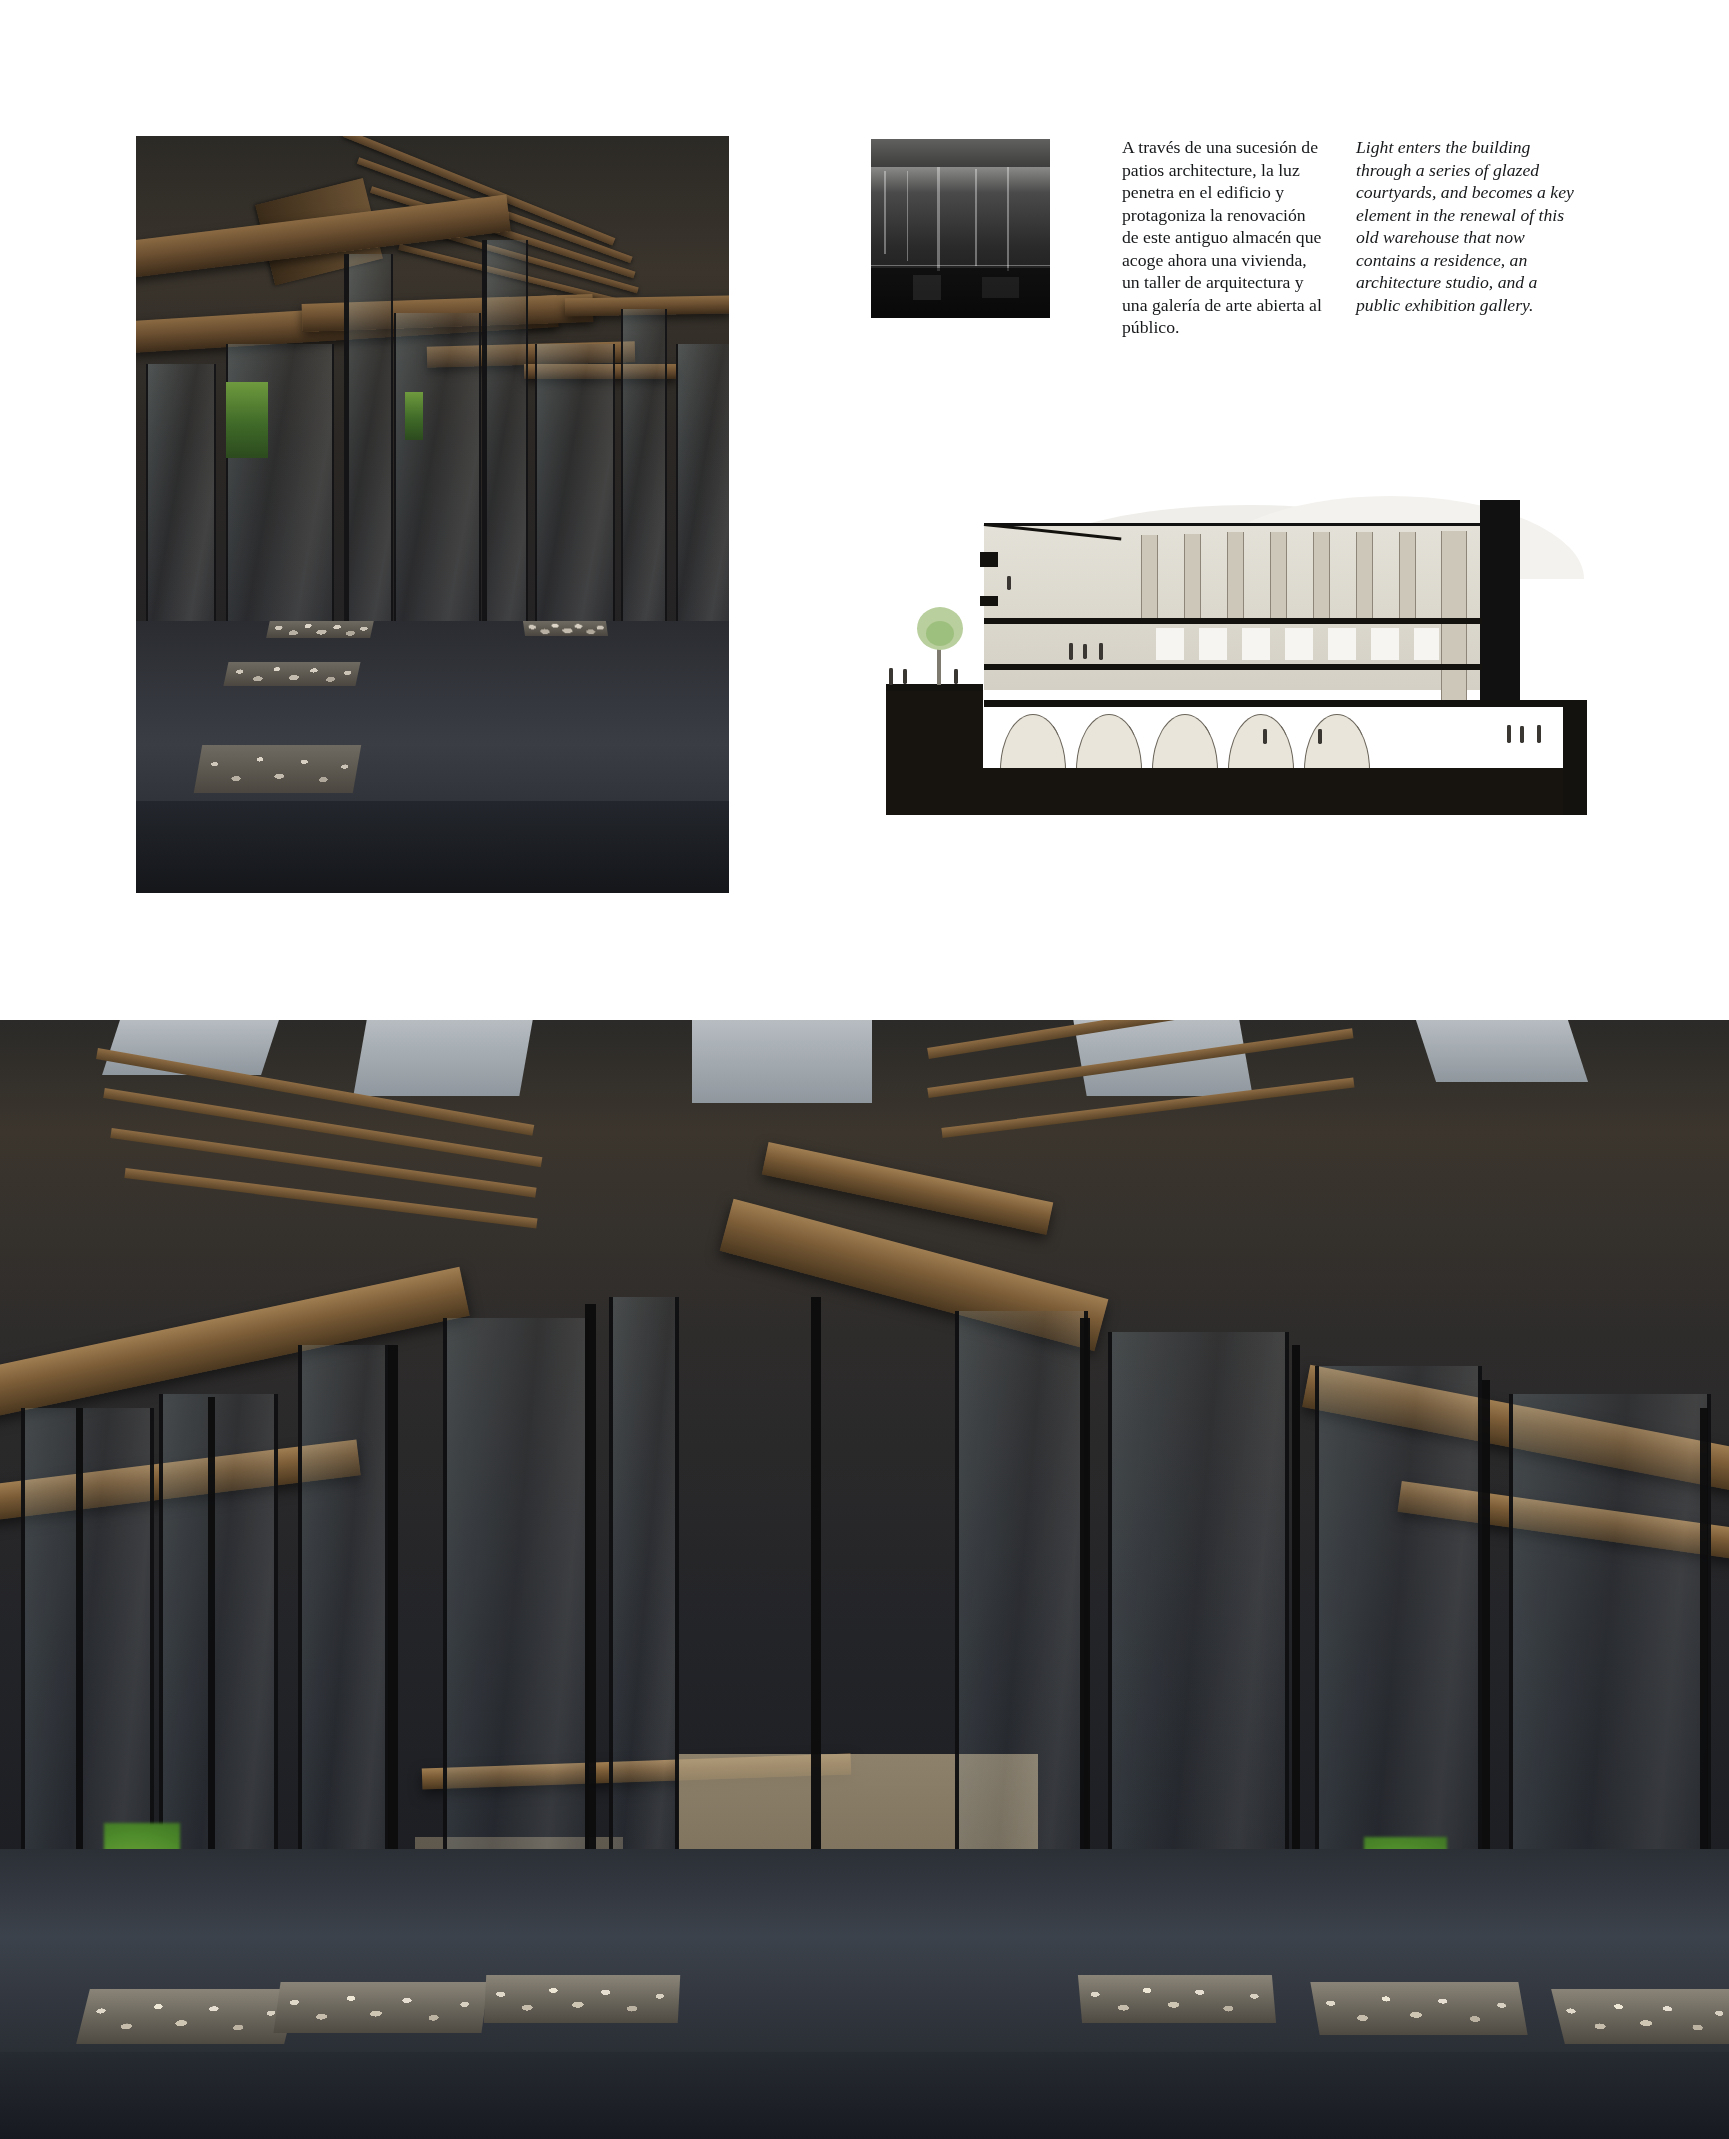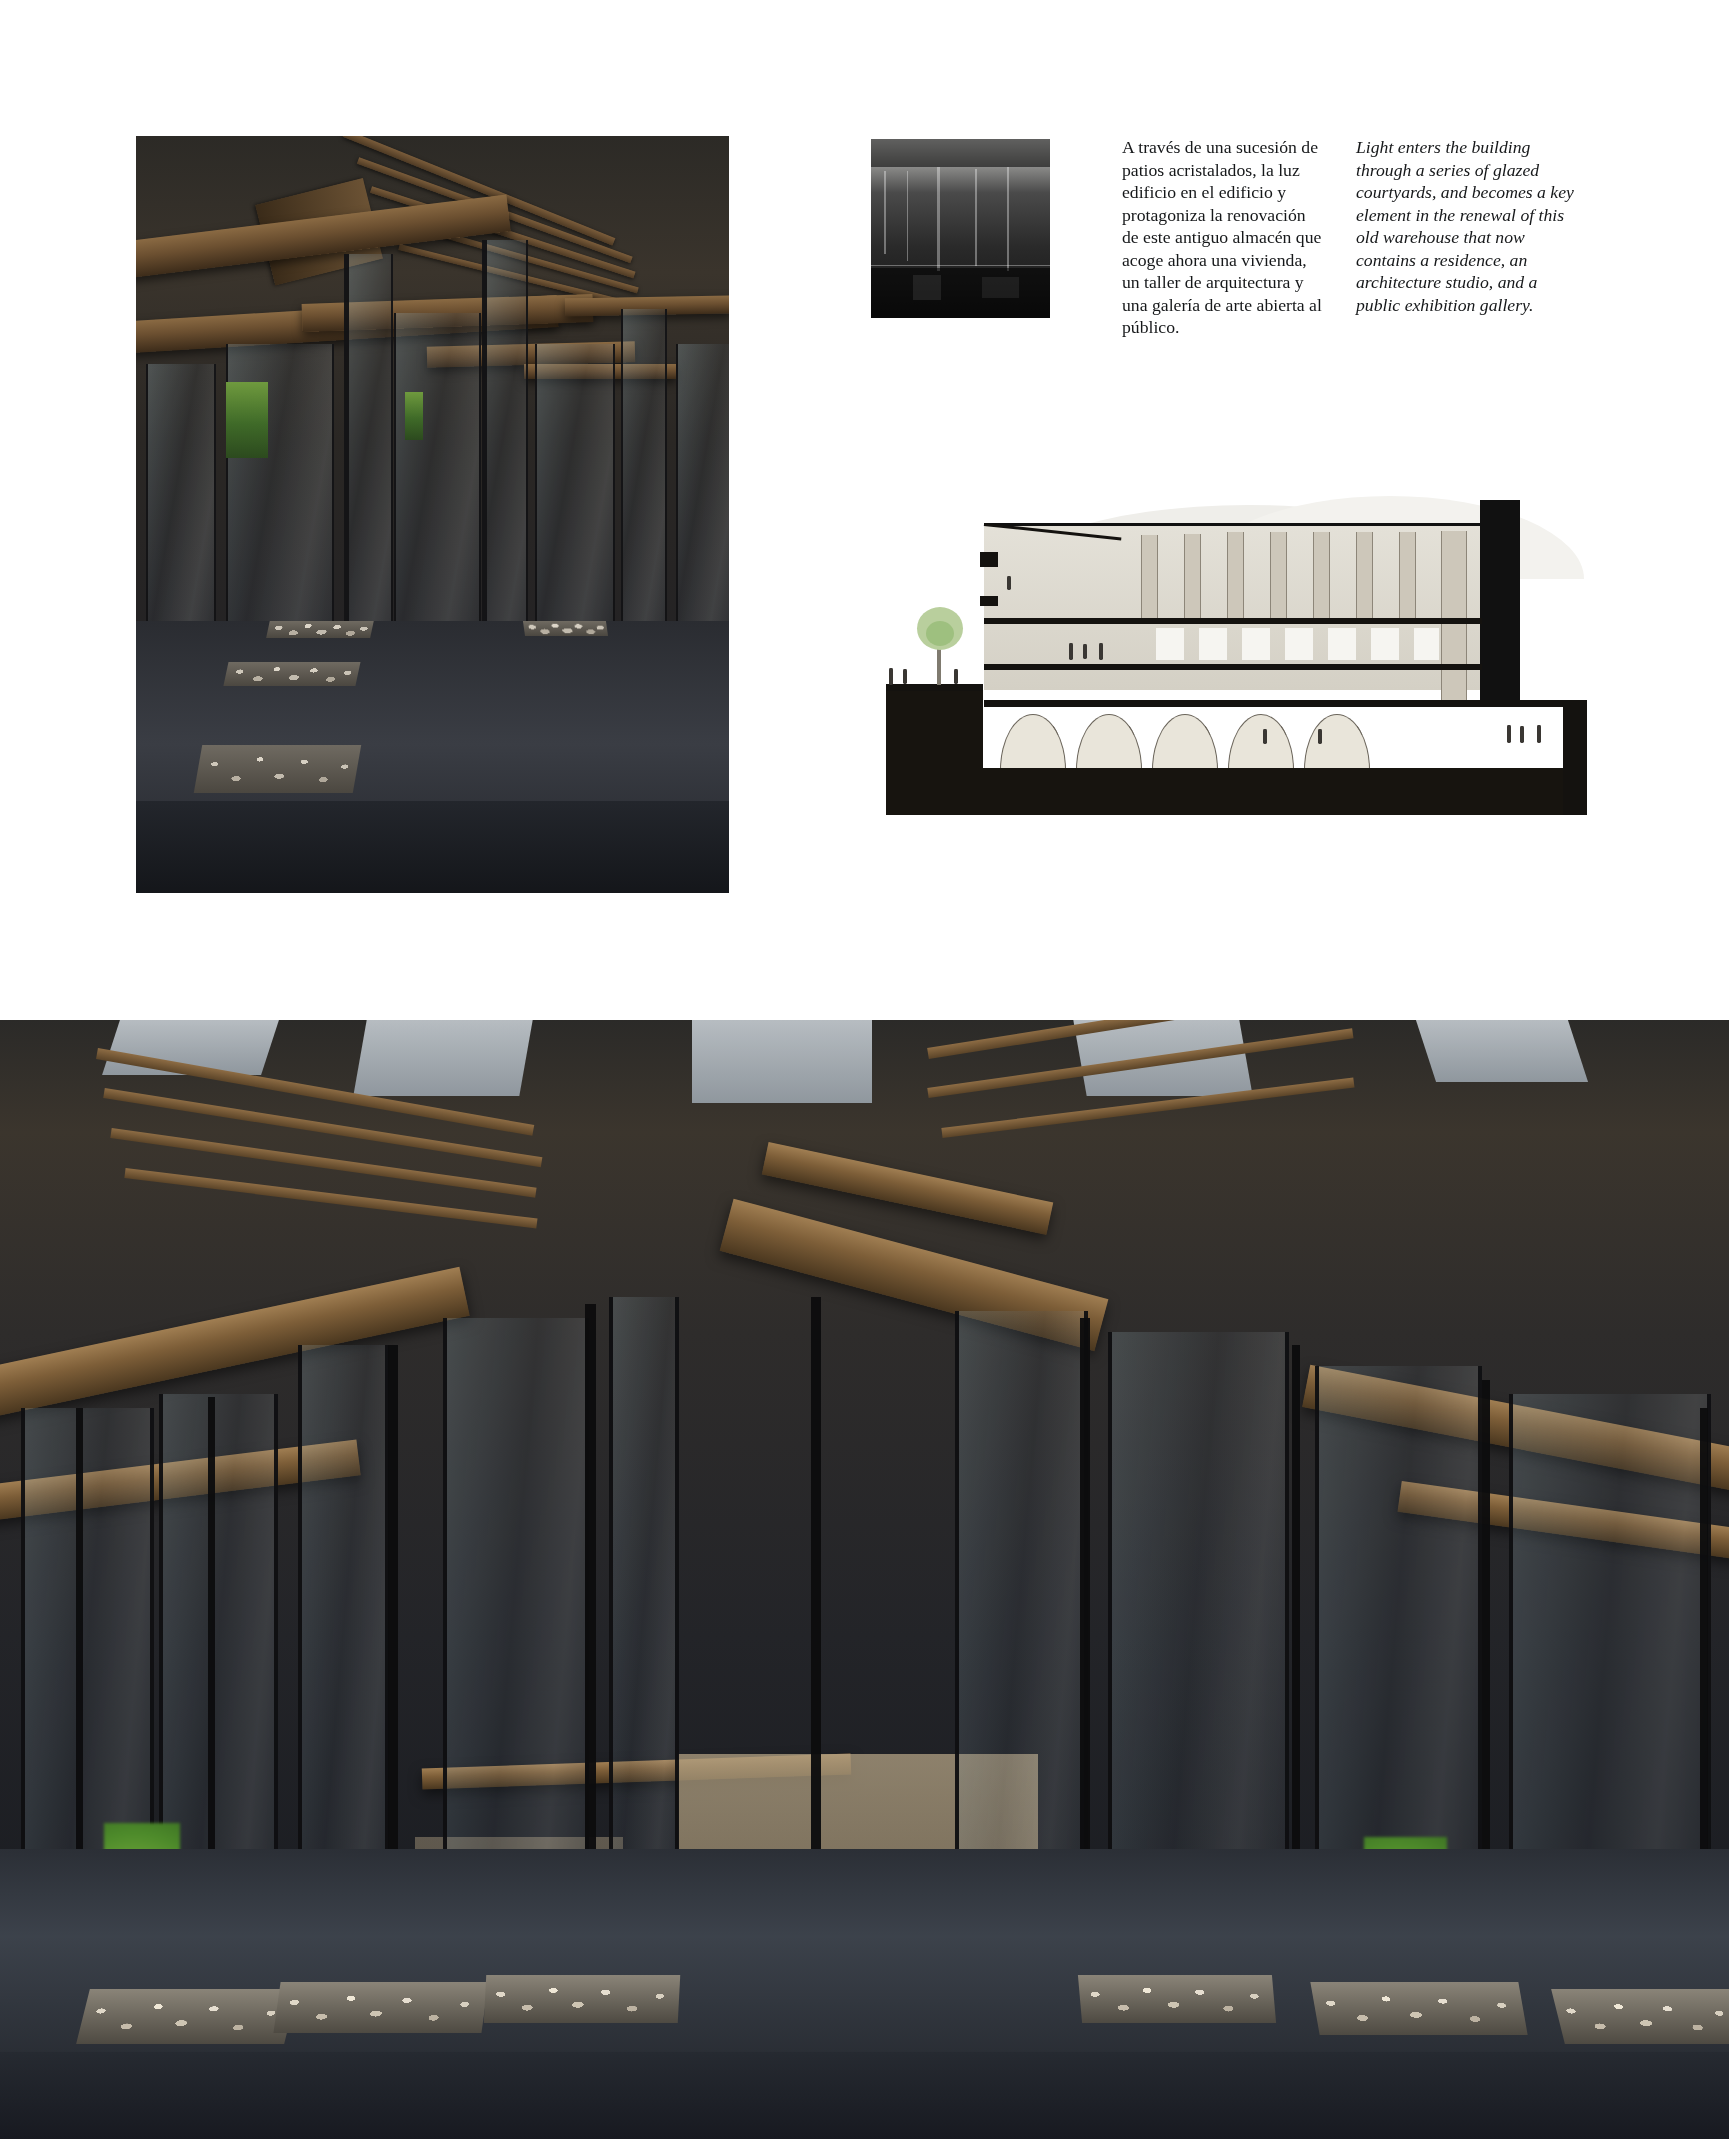--- a/index.html
+++ b/index.html
@@ -267,21 +267,21 @@
     <div class="t-line" style="left:12.5px;top:32px;width:2.1px;height:83px;"></div>
     <div class="t-line" style="left:36px;top:32px;width:1.4px;height:90px;"></div>
     <div class="t-line" style="left:66px;top:28px;width:2.8px;height:104px;"></div>
     <div class="t-line" style="left:104px;top:30.5px;width:2.1px;height:97px;"></div>
     <div class="t-line" style="left:136px;top:28px;width:2.1px;height:104px;"></div>
     <div class="t-dark" style="left:0;top:129px;width:179px;height:50px;"></div>
     <div class="t-line" style="left:0;top:126px;width:179px;height:1.4px;"></div>
     <div class="t-line" style="left:42px;top:136px;width:28px;height:25px;opacity:.25;"></div>
     <div class="t-line" style="left:111px;top:138px;width:37px;height:21px;opacity:.2;"></div>
   </div>
-  <div class="col-es">A través de una sucesión de patios acristalados, la luz edificio en el edificio y protagoniza la renovación de este antiguo almacén que acoge ahora una vivienda, un taller de arquitectura y una galería de arte abierta al público.</div>
+  <div class="col-es">A través de una sucesión de patios architecture, la luz penetra en el edificio y protagoniza la renovación de este antiguo almacén que acoge ahora una vivienda, un taller de arquitectura y una galería de arte abierta al público.</div>
   <div class="col-en">Light enters the building through a series of glazed courtyards, and becomes a key element in the renewal of this old warehouse that now contains a residence, an architecture studio, and a public exhibition gallery.</div>
 </div>
 
 <div class="section-dwg">
   <div class="sd-sky"></div>
   <div class="sd-hillA"></div>
   <div class="sd-hillB"></div>
 
   <div class="sd-body"></div>
   <div class="sd-roofline"></div>

